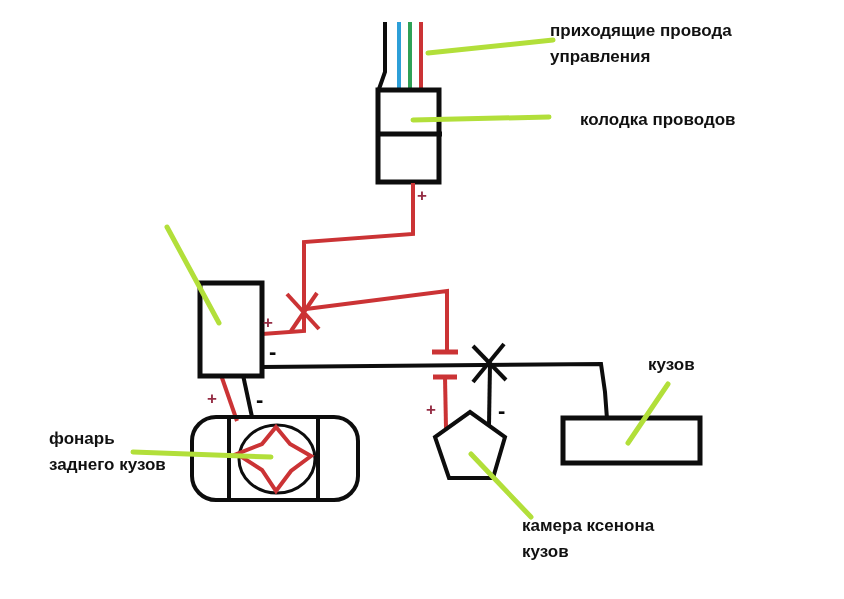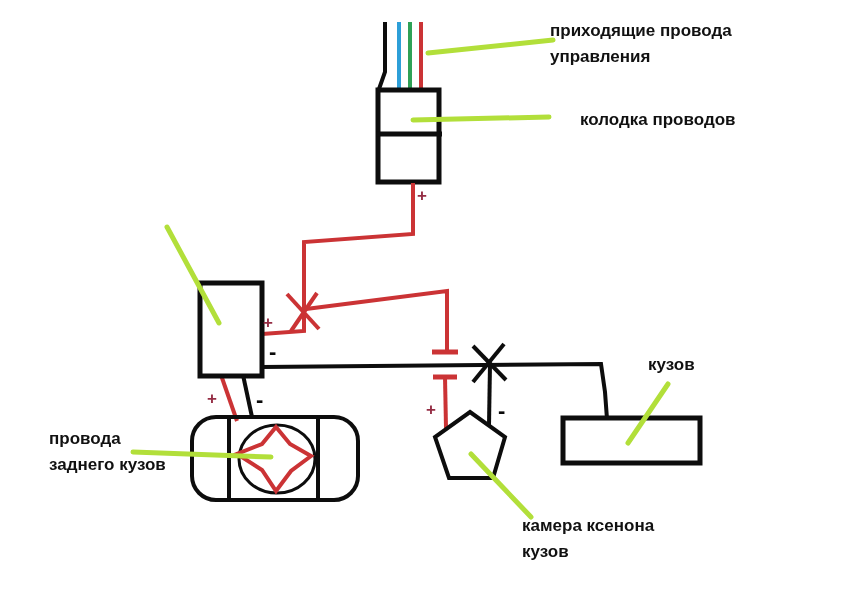--- a/index.html
+++ b/index.html
@@ -81,21 +81,21 @@
 
   <div class="lbl" style="left:550px;top:18px;">
     <div>приходящие провода</div>
     <div>управления</div>
   </div>
 
   <div class="lbl" style="left:580px;top:107px;">колодка проводов</div>
 
 
   <div class="lbl" style="left:49px;top:426px;">
-    <div>провода</div>
+    <div>фонарь</div>
     <div>заднего кузов</div>
   </div>
 
   <div class="lbl" style="left:648px;top:352px;">кузов</div>
 
   <div class="lbl" style="left:522px;top:513px;">
     <div>камера ксенона</div>
     <div>кузов</div>
   </div>
 

